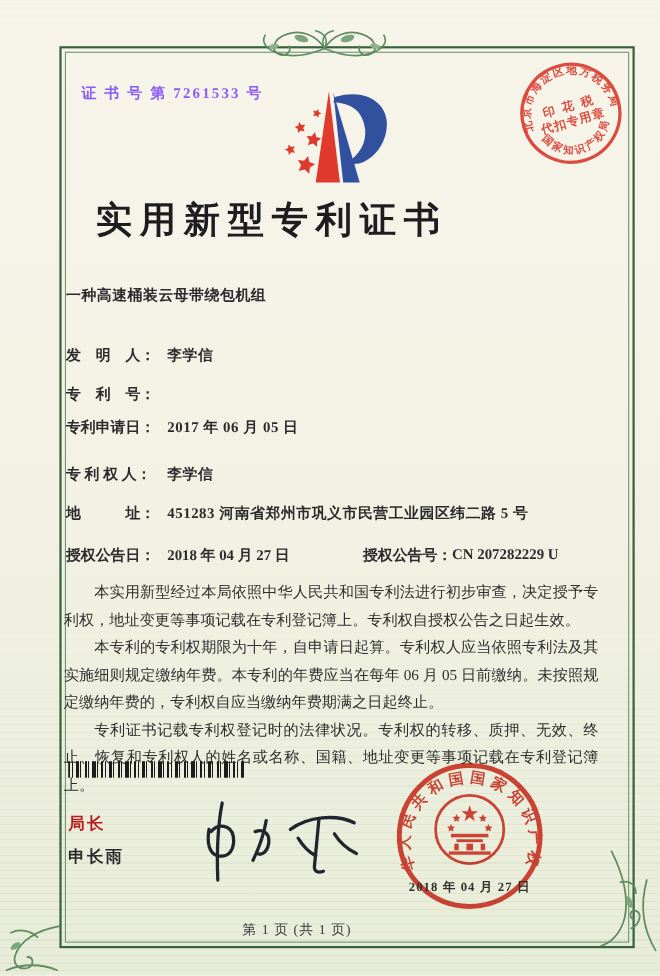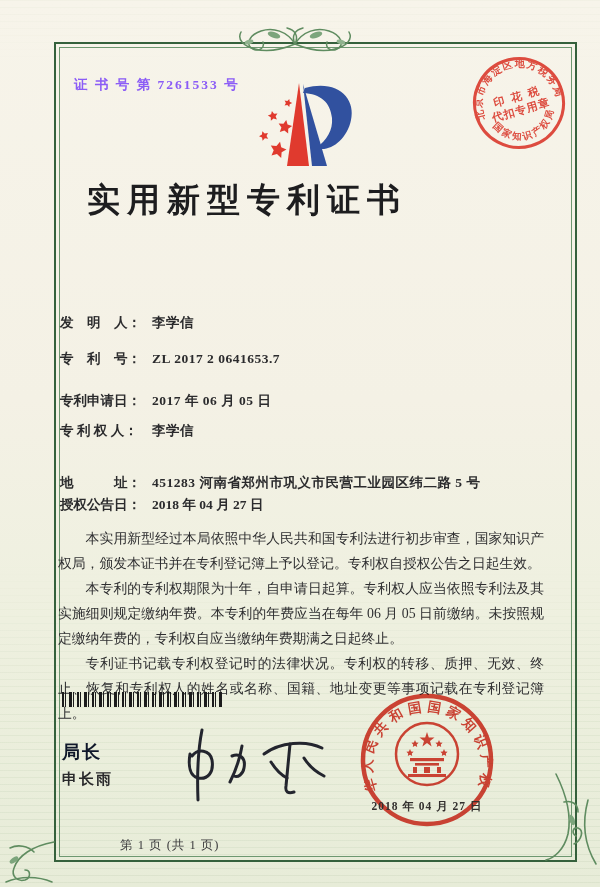--- a/index.html
+++ b/index.html
@@ -29,23 +29,23 @@
   .field-row .lbl{width:92px;flex:none;}
   .field-row .val{letter-spacing:.5px;}
   .grant-row{left:60px;top:496px;width:490px;display:flex;font-size:13.5px;color:#2b2b2d;font-weight:600;}
   .grant-left{display:flex;width:270px;flex:none;}
   .grant-right{display:flex;}
   .body-text{left:58px;top:526px;width:486px;font-size:13.8px;line-height:25px;color:#2e2e30;text-align:justify;}
   .body-text p{margin:0;text-indent:2em;}
   .barcode{left:62px;top:692px;width:160px;height:15px;
     background:repeating-linear-gradient(90deg,#1c1c1c 0 2px,transparent 2px 3px,#1c1c1c 3px 4px,transparent 4px 7px,#1c1c1c 7px 10px,transparent 10px 11px,#1c1c1c 11px 12px,transparent 12px 15px);
   }
-  .sig-title{left:62px;top:740px;font-size:18px;font-weight:700;color:#0f172a;letter-spacing:2px;}
+  .sig-title{left:62px;top:740px;font-size:15px;font-weight:700;color:#b91c1c;letter-spacing:2px;}
   .sig-name{left:62px;top:770px;font-size:15px;font-weight:700;color:#2a2a2c;letter-spacing:2px;}
-  .footer{left:120px;top:837px;width:300px;text-align:left;font-size:12.5px;color:#3a3a3c;letter-spacing:1px;}
+  .footer{left:120px;top:837px;width:300px;text-align:center;font-size:12.5px;color:#3a3a3c;letter-spacing:1px;}
   .stamp{mix-blend-mode:multiply;}
   svg{display:block;}
   .seal-date{left:361px;top:799px;width:132px;text-align:center;font-size:11.5px;font-weight:700;color:#33302e;letter-spacing:1px;}
 </style>
 </head>
 <body>
 
 <div class="paper-lines"></div>
 
 <div class="border-rect">
@@ -118,50 +118,54 @@
       <textPath href="#taxBottom" startOffset="50%" text-anchor="middle">国家知识产权局</textPath>
     </text>
     <text x="49" y="46" text-anchor="middle" font-size="11" font-weight="700" letter-spacing="2">印 花 税</text>
     <text x="49" y="60" text-anchor="middle" font-size="11" font-weight="700" letter-spacing="1">代扣专用章</text>
   </g>
 </svg>
 
 <div class="abs title">实用新型专利证书</div>
 
 <div class="abs field-row" style="top:260px;">
+  <span class="val">一种高速桶装云母带绕包机组</span>
 </div>
 <div class="abs field-row" style="top:314px;">
   <span class="lbl">发　明　人：</span>
   <span class="val">李学信</span>
 </div>
 <div class="abs field-row" style="top:350px;align-items:center;">
   <span class="lbl">专　利　号：</span>
-  <span class="val">ZL 2017 2 0641653.7</span>
-</div>
-<div class="abs field-row" style="top:392px;">
+</div>
+<div class="abs field-row" style="top:380px;">
   <span class="lbl">专利申请日：</span>
   <span class="val">2017 年 06 月 05 日</span>
 </div>
 <div class="abs field-row" style="top:422px;">
   <span class="lbl">专 利 权 人：</span>
   <span class="val">李学信</span>
 </div>
-<div class="abs field-row" style="top:474px;">
+<div class="abs field-row" style="top:458px;">
   <span class="lbl">地　　　址：</span>
   <span class="val">451283  河南省郑州市巩义市民营工业园区纬二路 5 号</span>
 </div>
 <div class="abs grant-row">
   <span class="grant-left">
     <span class="lbl" style="width:92px;flex:none;">授权公告日：</span>
     <span class="val">2018 年 04 月 27 日</span>
   </span>
+  <span class="grant-right">
+    <span>授权公告号：</span>
+    <span class="val">CN 207282229 U</span>
+  </span>
 </div>
 
 <div class="abs body-text">
-  <p>本实用新型经过本局依照中华人民共和国专利法进行初步审查，国家知识产权局，颁发本证书并在专利登记簿上予以登记。专利权自授权公告之日起生效。</p>
+  <p>本实用新型经过本局依照中华人民共和国专利法进行初步审查，决定授予专利权，地址变更等事项记载在专利登记簿上。专利权自授权公告之日起生效。</p>
   <p>本专利的专利权期限为十年，自申请日起算。专利权人应当依照专利法及其实施细则规定缴纳年费。本专利的年费应当在每年 06 月 05 日前缴纳。未按照规定缴纳年费的，专利权自应当缴纳年费期满之日起终止。</p>
   <p>专利证书记载专利权登记时的法律状况。专利权的转移、质押、无效、终止、恢复和专利权人的姓名或名称、国籍、地址变更等事项记载在专利登记簿上。</p>
 </div>
 
 <div class="abs barcode"></div>
 
 <div class="abs sig-title">局长</div>
 <div class="abs sig-name">申长雨</div>
 
 <svg class="abs" style="left:168px;top:720px;" width="165" height="88" viewBox="0 0 165 88">

